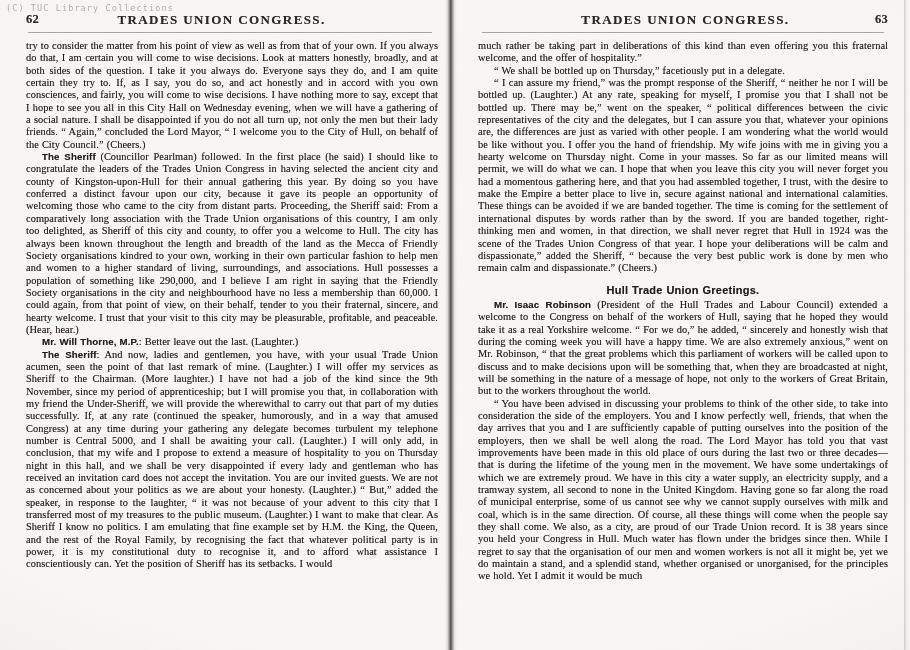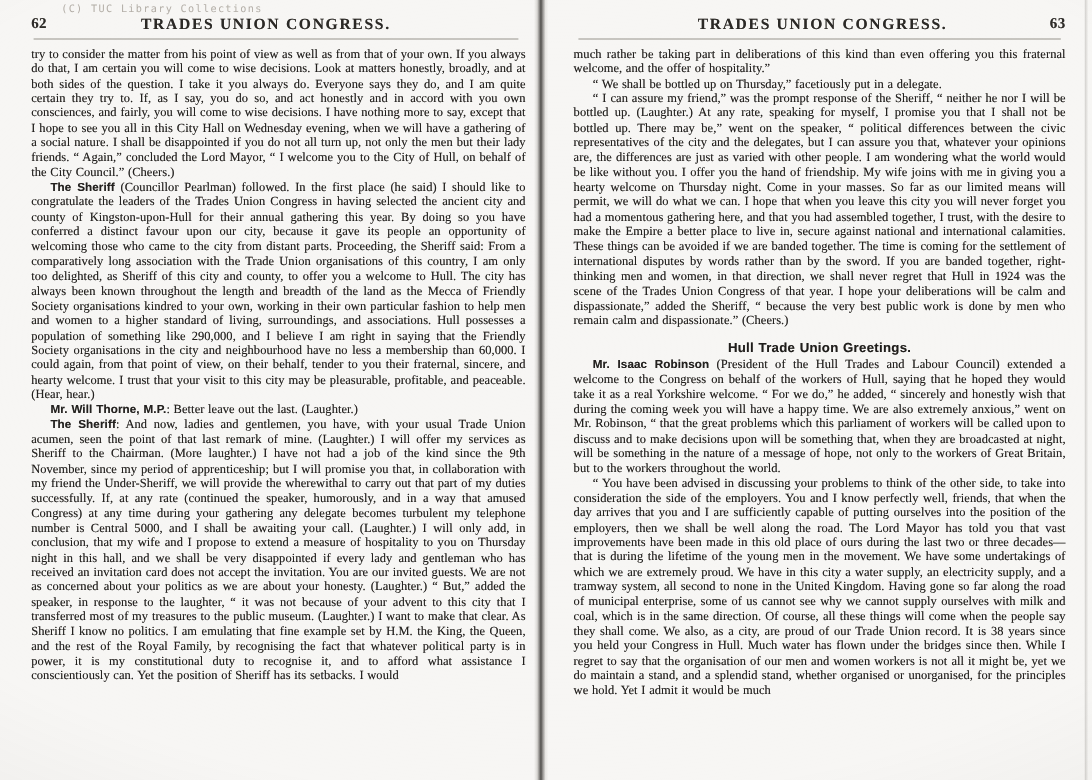--- a/index.html
+++ b/index.html
@@ -79,21 +79,20 @@
     position: absolute;
     left: 6px;
     top: 3px;
     font-family: "DejaVu Sans Mono", "Liberation Mono", monospace;
     font-size: 8.5px;
     letter-spacing: 1.1px;
     color: #b3aea7;
     white-space: nowrap;
     z-index: 6;
     user-select: none;
-    margin-left: 45px;
   }
 
   
   .running-head {
     position: relative;
     height: 30px;
     display: flex;
     align-items: flex-start;
     padding-top: 12px;
     box-sizing: border-box;

